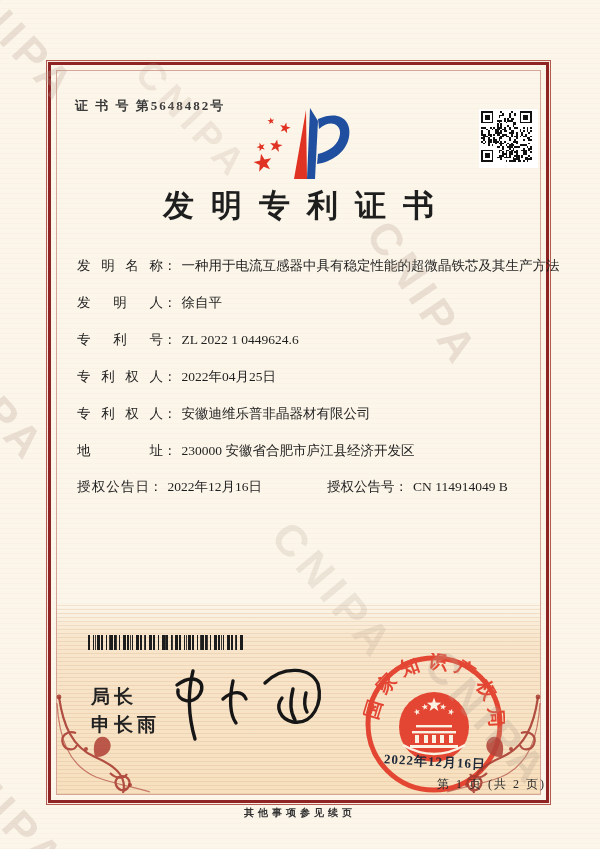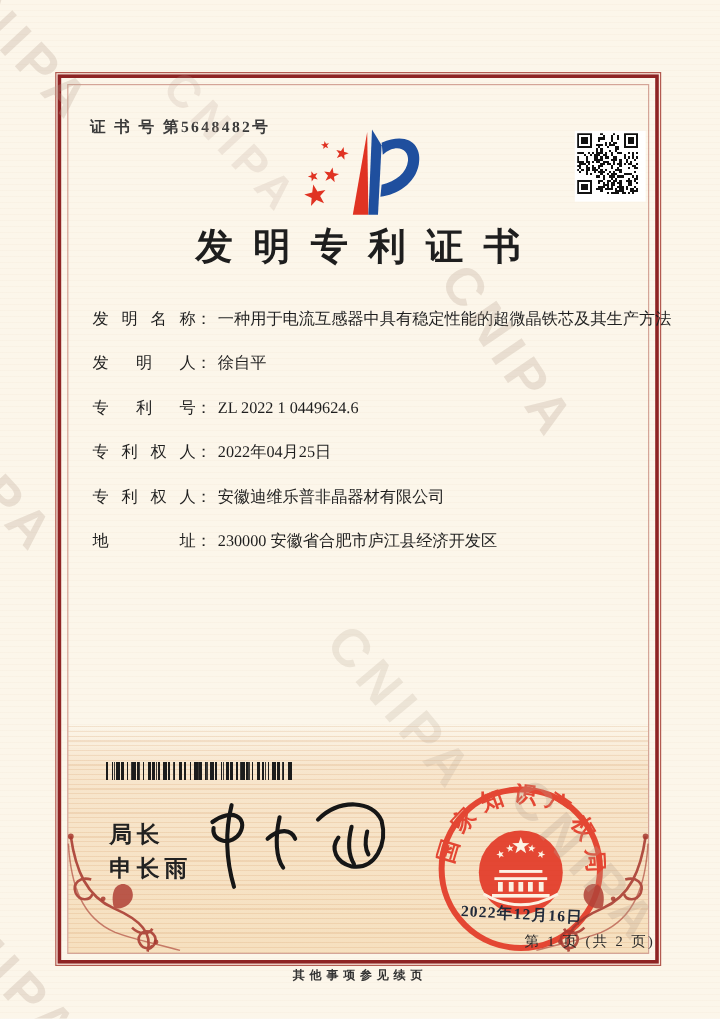--- a/index.html
+++ b/index.html
@@ -390,20 +390,24 @@
     </div>
     <div class="row r3">
       <span class="lbl">专利权人</span><span class="colon">：</span><span>2022年04月25日</span>
     </div>
     <div class="row r4">
       <span class="lbl">专利权人</span><span class="colon">：</span><span>安徽迪维乐普非晶器材有限公司</span>
     </div>
     <div class="row r5">
       <span class="lbl">地址</span><span class="colon">：</span><span>230000  安徽省合肥市庐江县经济开发区</span>
     </div>
+    <div class="row r6">
+      <span><span class="lbl" style="width:72px">授权公告日</span><span class="colon">：</span><span>2022年12月16日</span></span>
+      <span class="g2"><span>授权公告号</span><span class="colon">：</span><span>CN 114914049 B</span></span>
+    </div>
 
     <div class="paras">
     </div>
 
     <div class="barcode"></div>
 
     <div class="officer">
       <div>局长</div>
       <div>申长雨</div>
     </div>

